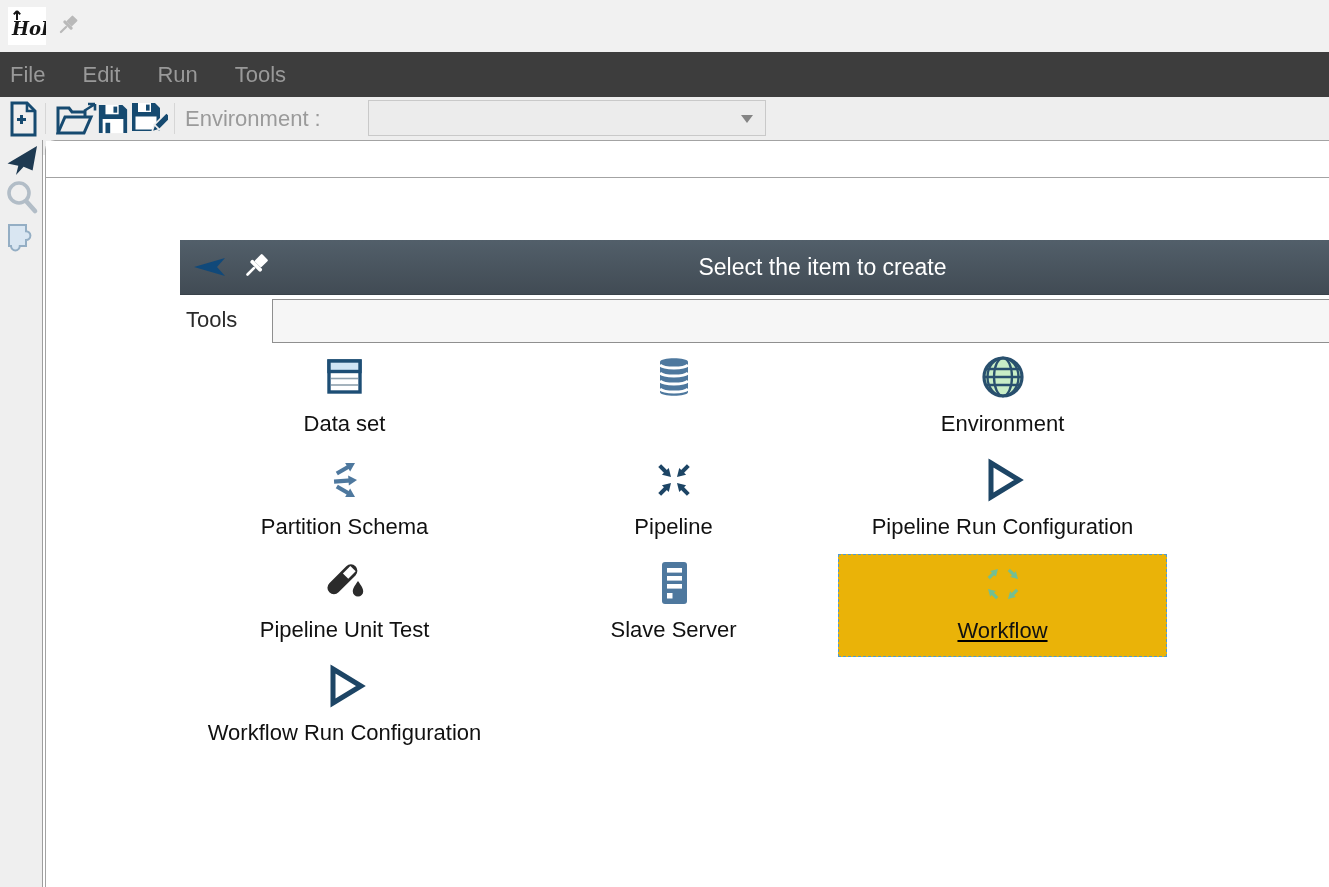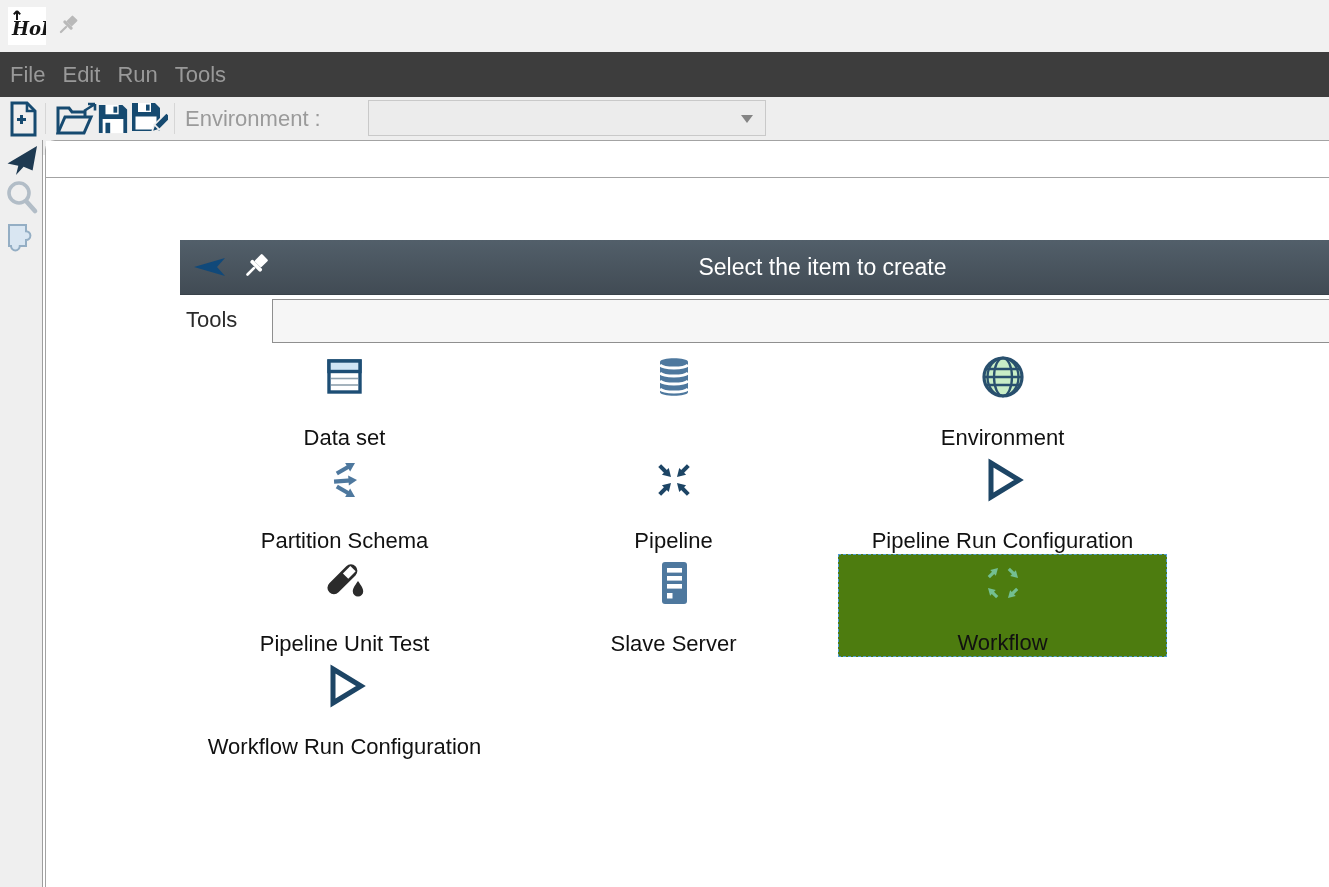--- a/index.html
+++ b/index.html
@@ -7,21 +7,21 @@
   body {
     font-family:"Liberation Sans","DejaVu Sans",sans-serif;
     position:relative; background:#ffffff;
   }
   
   .titlebar { position:absolute; left:0; top:0; width:1329px; height:52px; background:#f1f1f1; }
   .logo-tile { position:absolute; left:8px; top:7px; width:38px; height:38px; background:#ffffff; }
   .titlebar-pin { position:absolute; left:54px; top:13px; }
   
   .menubar { position:absolute; left:0; top:52px; width:1329px; height:45px; background:#3d3d3d;
-    display:flex; align-items:center; padding-left:10px; gap:17px; }
+    display:flex; align-items:center; padding-left:10px; gap:37px; }
   .menu-item { color:#999999; font-size:22px; cursor:default; }
   
   .toolbar { position:absolute; left:0; top:97px; width:1329px; height:58px; background:#eeeeee; }
   .tbtn { position:absolute; top:0; height:43px; display:flex; align-items:center; justify-content:center; }
   .tsep { position:absolute; top:6px; width:1px; height:31px; background:#d6d6d6; }
   .env-label { position:absolute; left:185px; top:0; height:43px; display:flex; align-items:center;
     color:#9a9a9a; font-size:22px; }
   .env-combo { position:absolute; left:368px; top:3px; width:398px; height:36px;
     background:#ececec; border:1px solid #c9c9c9; }
   .combo-arrow { position:absolute; right:12px; top:14px; width:0; height:0;
@@ -46,22 +46,22 @@
   .search-row { position:relative; height:53px; background:#ffffff; }
   .search-label { position:absolute; left:6px; top:12px; font-size:22px; color:#2b2b2b; }
   .search-input { position:absolute; left:92px; top:4px; width:1187px; height:44px;
     background:#f6f6f6; border:1px solid #8f8f8f; font-size:20px; padding:0 8px;
     font-family:"Liberation Sans","DejaVu Sans",sans-serif; }
   
   .grid { position:relative; width:987px; display:grid; grid-template-columns:329px 329px 329px;
     grid-auto-rows:103px; }
   .cell { display:flex; flex-direction:column; align-items:center; cursor:default; }
   .icon-box { height:52px; margin-top:3px; display:flex; align-items:center; justify-content:center; }
-  .cell-label { margin-top:22px; font-size:22px; color:#111111; white-space:nowrap; }
-  .cell.selected { background:#4d7c0f; border:1px dashed #4e9bd4; }
+  .cell-label { margin-top:8px; font-size:22px; color:#111111; white-space:nowrap; }
+  .cell.selected { background:#eab308; border:1px dashed #4e9bd4;text-decoration:underline; }
 </style>
 </head>
 <body>
 
 <div class="titlebar">
   <div class="logo-tile">
     <svg width="38" height="38" viewBox="0 0 38 38">
       <rect width="38" height="38" fill="#ffffff"></rect>
       <text x="4" y="28" font-size="18" font-style="italic" font-weight="700" fill="#151515" font-family="DejaVu Serif, serif">HoP</text>
       <path d="M9 13 V4 m0 0 l-3.2 3.4 M9 4 l3.2 3.4" stroke="#151515" stroke-width="2" fill="none"></path>

